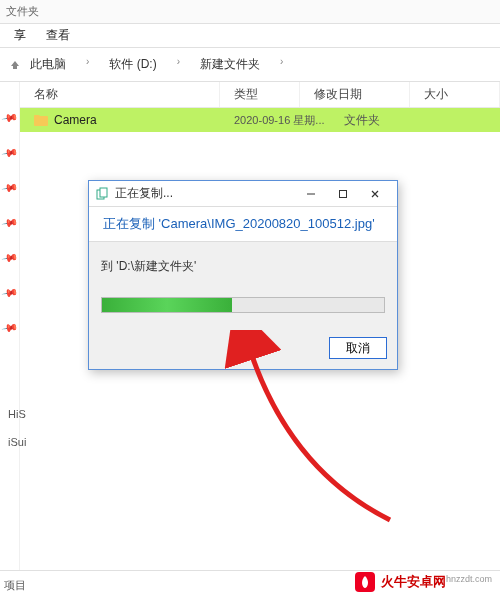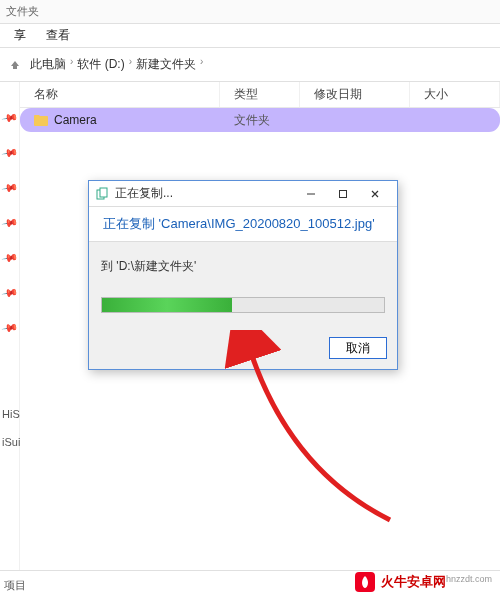--- a/index.html
+++ b/index.html
@@ -3,41 +3,41 @@
 <meta charset="utf-8">
 <style>
   * { box-sizing: border-box; margin: 0; padding: 0; }
   body { font-family: "Microsoft YaHei", "Segoe UI", sans-serif; font-size: 12px; background: #fff; color: #222; width: 500px; height: 598px; overflow: hidden; position: relative; }
   .tabbar { height: 24px; border-bottom: 1px solid #e0e0e0; background: #fafafa; padding-left: 6px; font-size: 11px; color: #666; line-height: 22px; }
   .menubar { height: 24px; display: flex; align-items: center; padding: 0 4px; font-size: 12px; border-bottom: 1px solid #e0e0e0; }
   .menubar span { margin: 0 10px; cursor: default; }
   .addrbar { height: 34px; display: flex; align-items: center; padding: 0 6px; border-bottom: 1px solid #e0e0e0; }
   .arrow-btn { width: 18px; height: 18px; display: flex; align-items: center; justify-content: center; color: #888; margin-right: 2px; }
   .arrow-btn svg { width: 10px; height: 10px; }
-  .crumbs { font-size: 12px; color: #333; display: flex; gap: 4px; margin-left: 4px; }
+  .crumbs { font-size: 12px; color: #333; display: flex; gap: 20px; margin-left: 4px; }
   .crumbs .sep { color: #888; font-size: 10px; }
   .content { display: flex; height: calc(100% - 24px - 24px - 34px - 28px); }
   .sidebar { width: 20px; background: #fff; border-right: 1px solid #f0f0f0; display: flex; flex-direction: column; align-items: center; padding-top: 30px; gap: 22px; }
   .pin { font-size: 11px; color: #555; transform: rotate(35deg); }
   .list { flex: 1; position: relative; }
   .headers { display: flex; height: 26px; align-items: center; border-bottom: 1px solid #e8e8e8; font-size: 12px; color: #444; }
   .hcell { padding-left: 14px; border-right: 1px solid #f0f0f0; height: 100%; display: flex; align-items: center; }
   .hname { width: 200px; }
   .hdate { width: 110px; }
   .htype { width: 80px; }
   .hsize { flex: 1; }
   .row { display: flex; height: 24px; align-items: center; font-size: 12px; }
-  .row.sel { background: #c4b5fd; border-radius: 11px; }
+  .row.sel { background: #bef264; }
   .rcell { padding-left: 14px; height: 100%; display: flex; align-items: center; }
   .foldericon { width: 14px; height: 12px; margin-right: 6px; }
   .foldericon svg { width: 14px; height: 12px; }
   .rname { width: 200px; color: #222; }
   .rdate { width: 110px; color: #555; font-size: 11px; }
   .rtype { width: 80px; color: #555; }
-  .sidebar-lower { position: absolute; left: 2px; bottom: 30px; height: 160px; width: 28px; }
+  .sidebar-lower { position: absolute; left: 8px; bottom: 30px; height: 160px; width: 28px; }
   .sidebar-lower div { margin-bottom: 16px; font-size: 11px; color: #555; }
   .statusbar { height: 28px; border-top: 1px solid #e0e0e0; font-size: 11px; color: #555; padding-left: 4px; line-height: 28px; }
   .branding { position: absolute; right: 8px; bottom: 6px; display: flex; align-items: center; gap: 6px; }
   .branding .logo { width: 20px; height: 20px; background:#e02; border-radius:4px; display:flex; align-items:center; justify-content:center; }
   .branding .logo svg { width:14px; height:14px; }
   .branding .brandtext { display: flex; flex-direction: row; line-height: 1.1; }
   .branding .cn { font-size: 13px; color: #c00; font-weight: 600; }
   .branding .en { font-size: 9px; color: #999; }
   
   .dlg { position: absolute; left: 88px; top: 180px; width: 310px; background: #f0f0f0; border: 1px solid #5a8fd8; box-shadow: 2px 3px 10px rgba(0,0,0,0.25); }
@@ -103,20 +103,21 @@
     </div>
     <div class="row sel">
       <div class="rcell rname">
         <span class="foldericon">
           <svg viewBox="0 0 14 12">
               <path d="M0 2 Q0 1 1 1 H5 L6 2 H13 Q14 2 14 3 V11 Q14 12 13 12 H1 Q0 12 0 11 Z" fill="#f6c957"></path>
             </svg>
         </span>
         <span>Camera</span>
       </div>
+      <div class="rcell rdate">2020-09-16 星期...</div>
       <div class="rcell rtype">文件夹</div>
     </div>
   </div>
 </div>
 
 <div class="sidebar-lower">
   <div>HiS</div>
   <div>iSui</div>
 </div>
 

